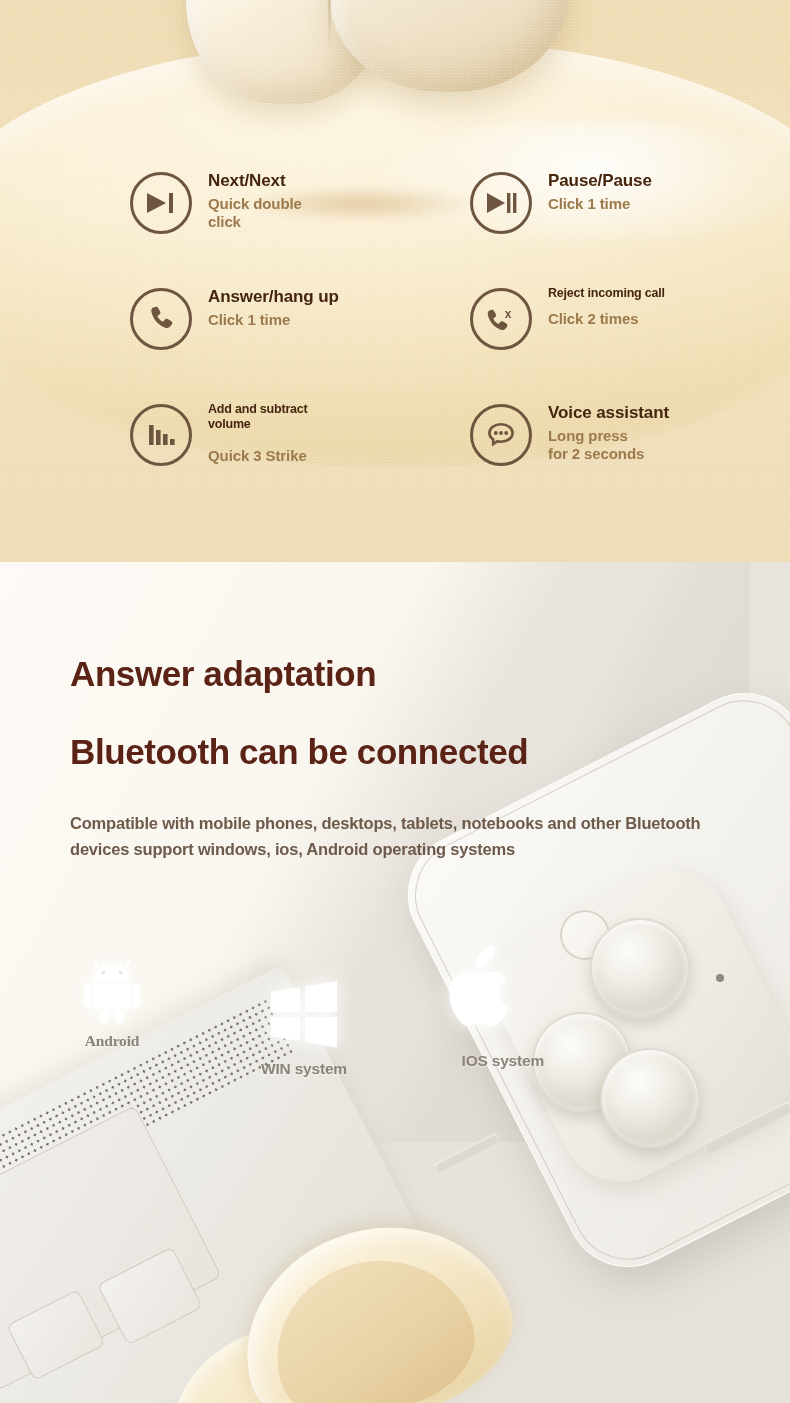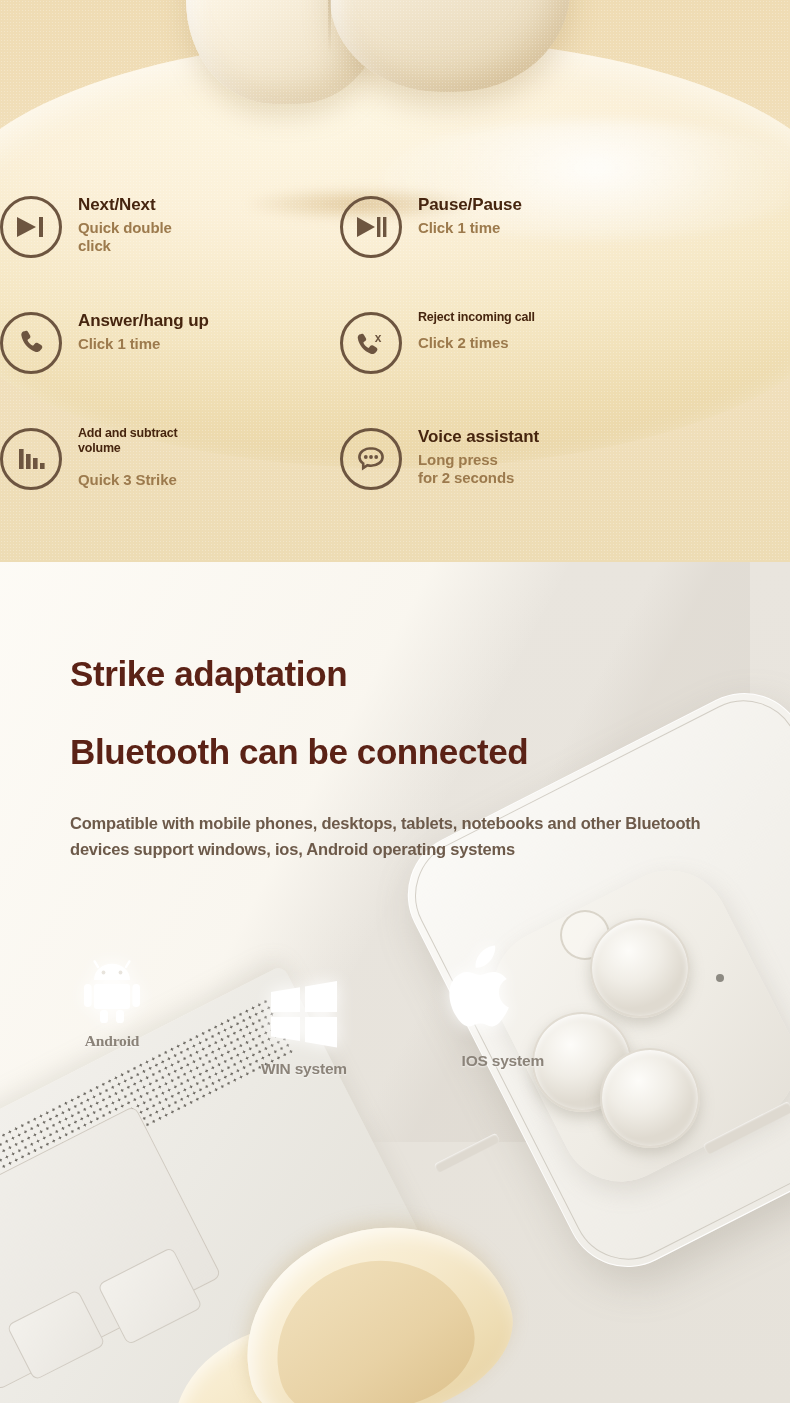--- a/index.html
+++ b/index.html
@@ -24,22 +24,22 @@
     box-shadow:0 14px 28px rgba(180,150,100,.3), inset -14px -12px 30px rgba(195,168,122,.4), inset 10px 10px 18px rgba(255,255,255,.7);}
   .bud-seam{position:absolute;left:328px;top:-96px;width:3px;height:150px;border-radius:2px;
     background:linear-gradient(180deg,rgba(190,165,120,.0),rgba(176,150,104,.55),rgba(190,165,120,.0));}
   .bud-shadow{position:absolute;left:196px;top:184px;width:330px;height:40px;border-radius:50%;
     background:radial-gradient(50% 60% at 50% 50%, rgba(198,160,96,.5) 0%, rgba(198,160,96,0) 72%);filter:blur(5px);}
   .grain{position:absolute;inset:0;opacity:.30;pointer-events:none;
     background-image:radial-gradient(rgba(255,255,255,.85) .6px, rgba(255,255,255,0) .7px);
     background-size:3px 3px;}
 
   
-  .ctrl-grid{position:absolute;left:0;top:194px;width:790px;display:grid;grid-template-columns:340px 330px;
-    column-gap:0;row-gap:0;box-sizing:border-box;}
+  .ctrl-grid{position:absolute;left:0;top:170px;width:790px;display:grid;grid-template-columns:340px 330px;
+    column-gap:0;row-gap:0;padding-left:130px;box-sizing:border-box;}
   .ctrl-item{display:flex;align-items:flex-start;height:116px;}
   .ctrl-item.r3{height:110px;}
   .ic{flex:0 0 auto;width:62px;height:62px;border-radius:50%;border:3px solid #6d5540;box-sizing:border-box;
     display:flex;align-items:center;justify-content:center;margin-top:2px;}
   .ic svg{display:block;}
   .ctxt{margin-left:16px;padding-top:1px;}
   .c-title{font-size:17px;font-weight:bold;color:#46250f;line-height:1.16;letter-spacing:-.1px;}
   .c-title.sm{font-size:12.5px;letter-spacing:-.2px;line-height:1.18;}
   .c-sub{font-size:15px;font-weight:bold;color:#9c7a4d;line-height:1.22;margin-top:4px;letter-spacing:-.1px;}
   .ctxt.offset{padding-top:0;}
@@ -239,21 +239,21 @@
     <div class="grille"></div>
     <div class="trackpad"></div>
     <div class="key" style="left:108px;top:700px;width:82px;height:66px"></div>
     <div class="key" style="left:16px;top:742px;width:78px;height:60px"></div>
 
     <div class="case-base"></div>
     <div class="case-lid"></div>
     <div class="case-inner"></div>
 
     <div class="txt-block">
-      <div class="h1">Strike adaptation</div>
+      <div class="h1">Answer adaptation</div>
       <div class="h2">Bluetooth can be connected</div>
       <div class="para">Compatible with mobile phones, desktops, tablets, notebooks and other Bluetooth devices support windows, ios, Android operating systems</div>
     </div>
 
     <div class="os-row">
       <div class="os android">
         <span class="glow">
           <svg width="62" height="66" viewBox="0 0 62 66">
             <path d="M17 9 l-3.4-5.6 M45 9 l3.4-5.6" stroke="#fff" stroke-width="2.4" stroke-linecap="round" fill="none"></path>
             <path d="M13 22c0-9 8-16.2 18-16.2S49 13 49 22z" fill="#fff"></path>

